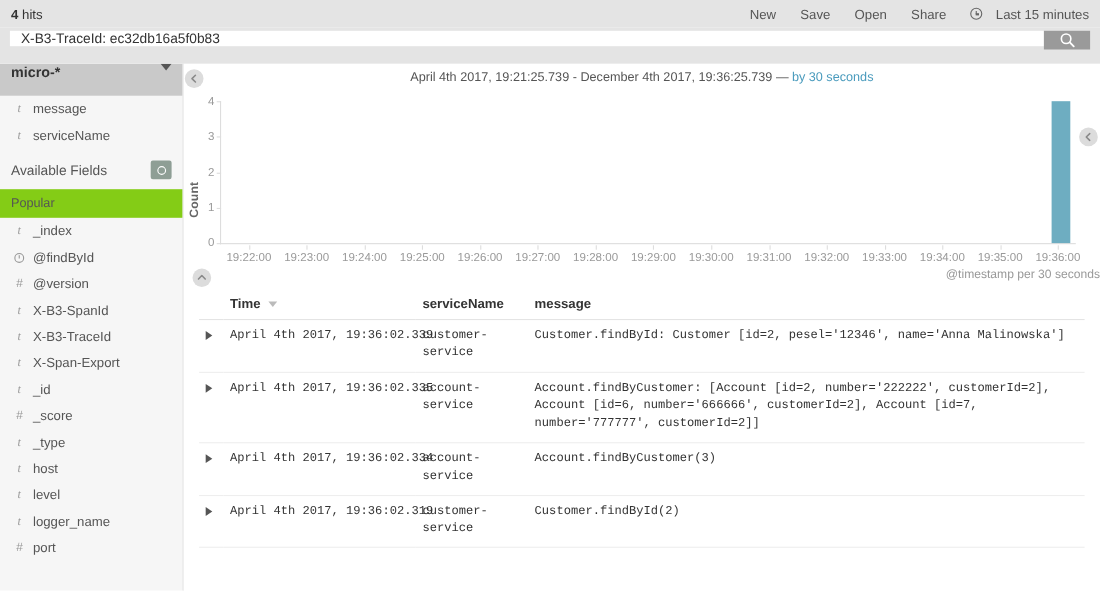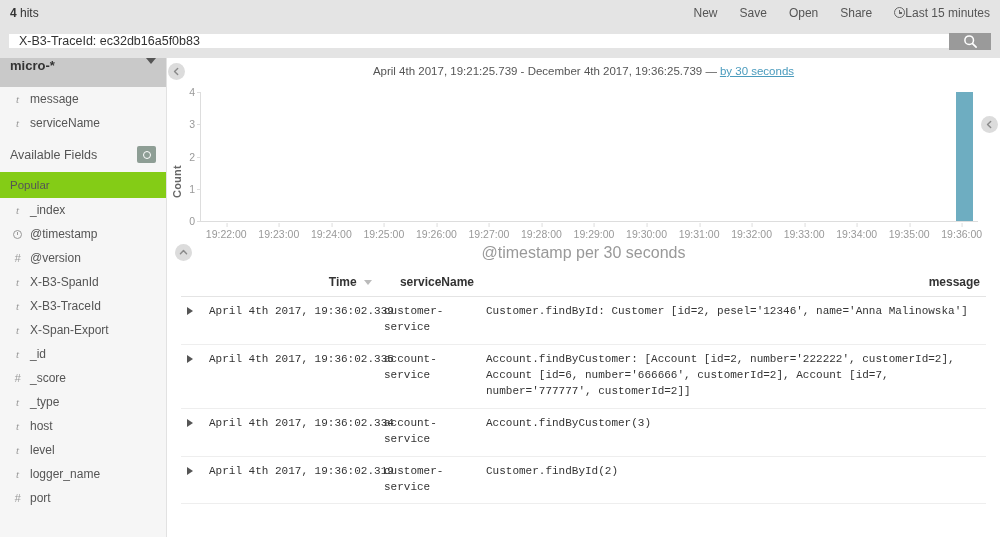--- a/index.html
+++ b/index.html
@@ -17,30 +17,30 @@
   .topbar {
     position:absolute; left:0; top:0; width:1000px; height:25px;
     background:#e4e4e4;
     display:flex; align-items:center; justify-content:space-between;
     padding:0 10px;
   }
   .hits { font-size:12px; color:#333; }
   .hits b { font-weight:bold; }
   .topnav { display:flex; align-items:center; gap:22px; font-size:12px; color:#555; }
   .topnav span { cursor:pointer; }
-  .clock-wrap { display:flex; align-items:center; gap:0; }
+  .clock-wrap { display:flex; align-items:center; gap:12px; }
   .clock-icon { display:inline-block; width:11px; height:11px; border:1.4px solid #666; border-radius:50%; position:relative; }
   .clock-icon::after { content:""; position:absolute; left:3.4px; top:1.6px; width:1.2px; height:3.4px; background:#666; }
   .clock-icon::before { content:""; position:absolute; left:4.2px; top:4.4px; width:3px; height:1.2px; background:#666; }
 
   
   .querybar {
     position:absolute; left:0; top:25px; width:1000px; height:33px;
     background:#e4e4e4; padding:3px 9px 4px 9px;
-    display:flex; align-items:center;
+    display:flex; align-items:flex-start;
   }
   .query-input {
     flex:1; background:#fff; border:none; outline:none;
     font-family:"Liberation Sans", sans-serif; font-size:12.5px; color:#333;
     padding:0 10px;
   }
   .search-btn {
     width:42px; background:#9a9a9a; border:none; cursor:pointer;
     display:flex; align-items:center; justify-content:center;
   }
@@ -84,21 +84,21 @@
   .date-glyph::after{content:"";position:absolute;left:3px;top:1.4px;width:1px;height:2.8px;background:#999;}
 
   
   .main { position:absolute; left:167px; top:58px; width:833px; height:479px; background:#fff; }
 
   .chart-head {
     height:22px; position:relative; display:flex; align-items:center; justify-content:center;
     font-size:11.5px; color:#555; padding-top:4px;
   }
   .chart-head .rng { color:#555; }
-  .chart-head .interval { color:#4a9bbd; text-decoration:underline; cursor:pointer; margin-left:3px;}
+  .chart-head .interval { color:#4a9bbd; cursor:pointer; margin-left:3px;}
   .circ-btn {
     position:absolute; width:17px;height:17px;border-radius:50%;
     background:#dcdcdc; display:flex;align-items:center;justify-content:center;cursor:pointer;
   }
   .circ-btn svg { display:block; }
   .btn-left { left:1px; top:5px; }
   .btn-right { right:2px; top:36px; }
   .btn-up { left:8px; top:186px; }
 
   .chart-area { position:relative; width:833px; height:166px; }
@@ -123,28 +123,28 @@
     position:absolute; top:4px; transform:translateX(-50%);
     font-size:10.5px; color:#999; white-space:nowrap;
   }
   .xtick::before {
     content:""; position:absolute; left:50%; top:-5px; width:1px; height:4px; background:#ddd;
   }
   .bars { position:absolute; left:0; right:0; top:0; bottom:0; }
   .bar { position:absolute; bottom:0; background:#6eadc1; }
 
   .xaxis-title {
-    text-align:center; font-size:16px; color:#999; margin-top:-2px;
+    text-align:right; font-size:11px; color:#999; margin-top:-2px;
   }
 
   
   .table-wrap { margin-top:10px; padding:0 14px 0 14px; }
   table.docs { width:100%; border-collapse:collapse; table-layout:fixed; }
   table.docs th {
-    text-align:right; font-size:12px; font-weight:bold; color:#333;
+    text-align:left; font-size:12px; font-weight:bold; color:#333;
     padding:3px 6px 7px 6px; border-bottom:1px solid #e4e4e4;
   }
   table.docs td {
     vertical-align:top; padding:7px 6px 8px 6px;
     border-bottom:1px solid #eee;
     font-family:"Liberation Mono", monospace; font-size:11px; color:#333;
     line-height:1.45; word-break:break-word;
   }
   .col-expand { width:22px; }
   .col-time   { width:175px; }
@@ -218,21 +218,21 @@
     <div class="sec-title popular">
       <span>Popular</span>
     </div>
     <div id="available-fields">
         <div class="field-row">
           <span class="ftype str">t</span>
           <span>_index</span>
         </div>
         <div class="field-row">
           <span class="ftype date"><span class="date-glyph"></span></span>
-          <span>@timestamp</span>
+          <span>@findById</span>
         </div>
         <div class="field-row">
           <span class="ftype num">#</span>
           <span>@version</span>
         </div>
         <div class="field-row">
           <span class="ftype str">t</span>
           <span>X-B3-SpanId</span>
         </div>
         <div class="field-row">

